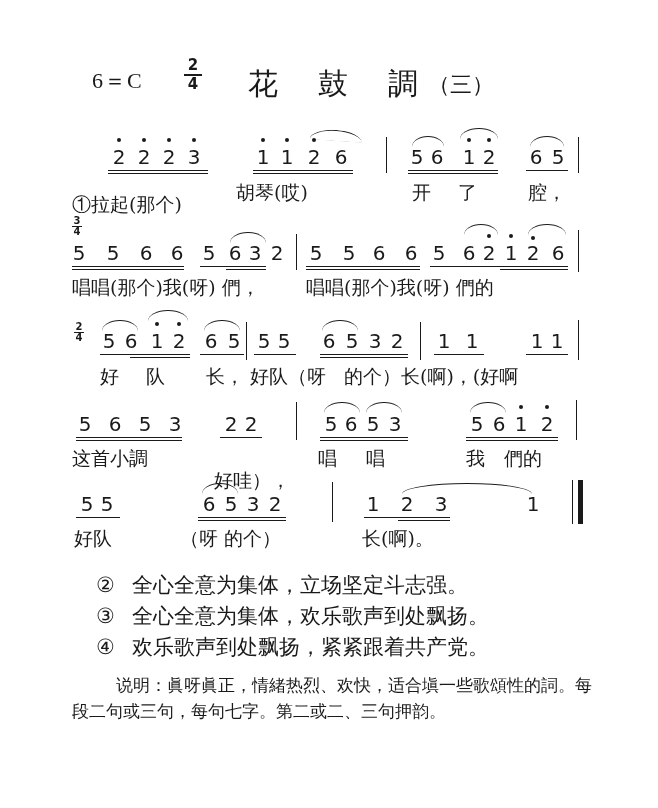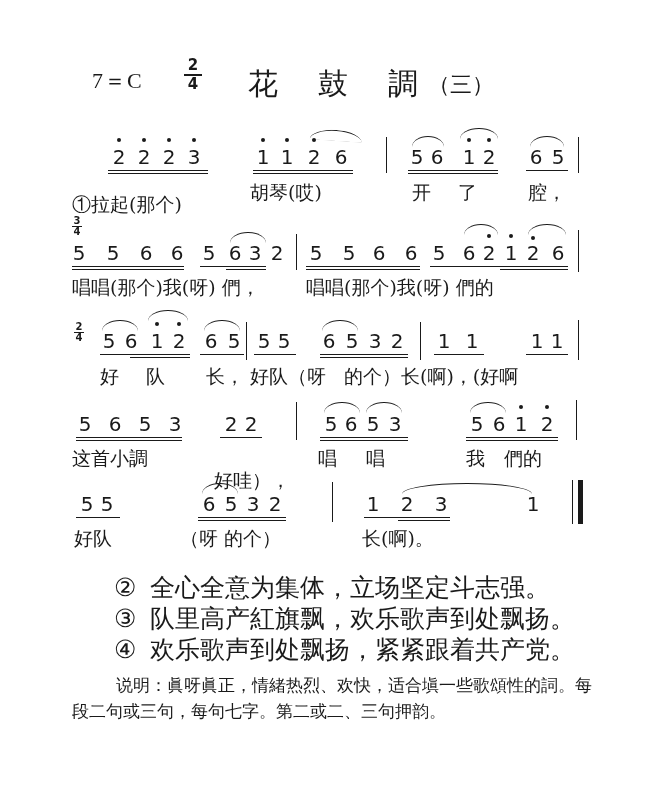--- a/index.html
+++ b/index.html
@@ -24,29 +24,29 @@
     .uline { position: absolute; height: 0; border-top: 1.4px solid #1a1a1a; }
     .barline { position: absolute; width: 0; border-left: 1.6px solid #1a1a1a; }
     .slur {
       position: absolute; height: 10px; border-top: 1.5px solid #1a1a1a;
       border-radius: 50% 50% 0 0 / 100% 100% 0 0;
     }
     .lyric { position: absolute; font-size: 19px; font-family: "DejaVu Serif", serif; white-space: nowrap; letter-spacing: 0px; }
     .small-ts { position: absolute; font-family: "DejaVu Sans", sans-serif; font-weight: bold; font-size: 10px; line-height: 10px; width: 10px; text-align: center; }
     .small-ts .bar { display: block; border-top: 1px solid #1a1a1a; margin: 0; }
 
-    .verse { position: absolute; left: 114px; font-size: 25px; white-space: nowrap; font-family: Liberation Serif, serif; }
+    .verse { position: absolute; left: 96px; font-size: 21px; white-space: nowrap; font-family: Liberation Serif, serif; }
     .verse .num { display: inline-block; width: 36px; }
     .note-text { position: absolute; font-size: 17px; line-height: 26px; white-space: normal; }
     .final-bar-thick { position: absolute; width: 5px; background: #1a1a1a; }
   </style>
 </head>
 <body>
 
-<div class="abs key">7＝C</div>
+<div class="abs key">6＝C</div>
 <div class="abs timesig">
   <span>2</span>
   <span class="bar"></span>
   <span>4</span>
 </div>
 <div class="abs title-char" style="left:248px">花</div>
 <div class="abs title-char" style="left:318px">鼓</div>
 <div class="abs title-char" style="left:388px">調</div>
 <div class="abs title-sub">（三）</div>
 
@@ -86,21 +86,21 @@
   <span class="uline" style="left:408px;top:170px;width:90px"></span>
   <span class="uline" style="left:408px;top:173px;width:90px"></span>
 
   <span class="note" style="left:527px;top:146px">6</span>
   <span class="note" style="left:549px;top:146px">5</span>
   <span class="slur" style="left:530px;top:136px;width:34px"></span>
   <span class="uline" style="left:526px;top:170px;width:42px"></span>
   <span class="barline" style="left:578px;top:137px;height:36px"></span>
 
   <span class="lyric" style="left:72px;top:192px">①拉起(那个)</span>
-  <span class="lyric" style="left:250px;top:180px">胡琴(哎)</span>
+  <span class="lyric" style="left:236px;top:180px">胡琴(哎)</span>
   <span class="lyric" style="left:412px;top:180px">开</span>
   <span class="lyric" style="left:458px;top:180px">了</span>
   <span class="lyric" style="left:528px;top:180px">腔，</span>
 </div>
 
 <div>
   <div class="small-ts" style="left:72px;top:216px">
     <span>3</span><span class="bar"></span><span>4</span>
   </div>
   <span class="note" style="left:70px;top:242px">5</span>
@@ -249,19 +249,19 @@
 
   <span class="lyric" style="left:74px;top:526px">好队</span>
   <span class="lyric" style="left:180px;top:526px">（呀  的个）</span>
   <span class="lyric" style="left:362px;top:526px">长(啊)。</span>
 </div>
 
 <div class="verse" style="top:571px">
   <span class="num">②</span><span>全心全意为集体，立场坚定斗志强。</span>
 </div>
 <div class="verse" style="top:602px">
-  <span class="num">③</span><span>队里高产紅旗飘，欢乐歌声到处飘扬。</span>
+  <span class="num">③</span><span>全心全意为集体，欢乐歌声到处飘扬。</span>
 </div>
 <div class="verse" style="top:633px">
   <span class="num">④</span><span>欢乐歌声到处飘扬，紧紧跟着共产党。</span>
 </div>
 
 <div class="note-text" style="left:72px;top:672px;width:520px;text-indent:44px">说明：眞呀眞正，情緒热烈、欢快，适合塡一些歌頌性的詞。每段二句或三句，每句七字。第二或二、三句押韵。</div>
 
 </body></html>

